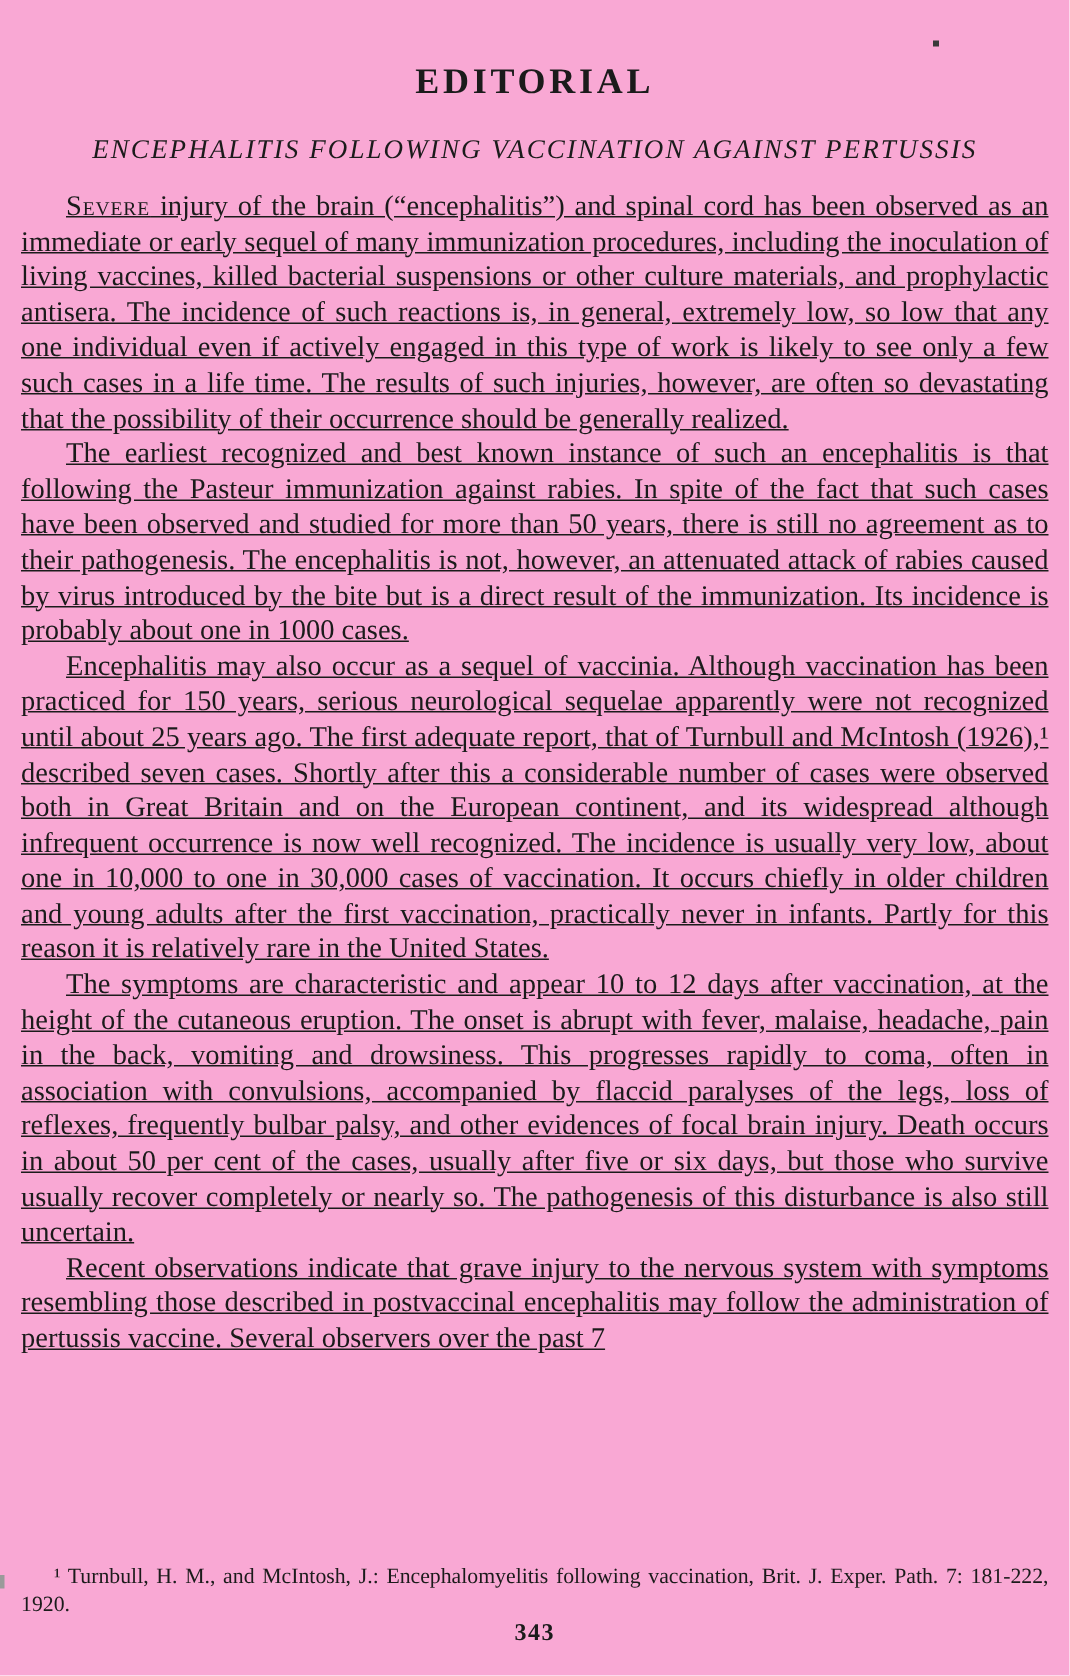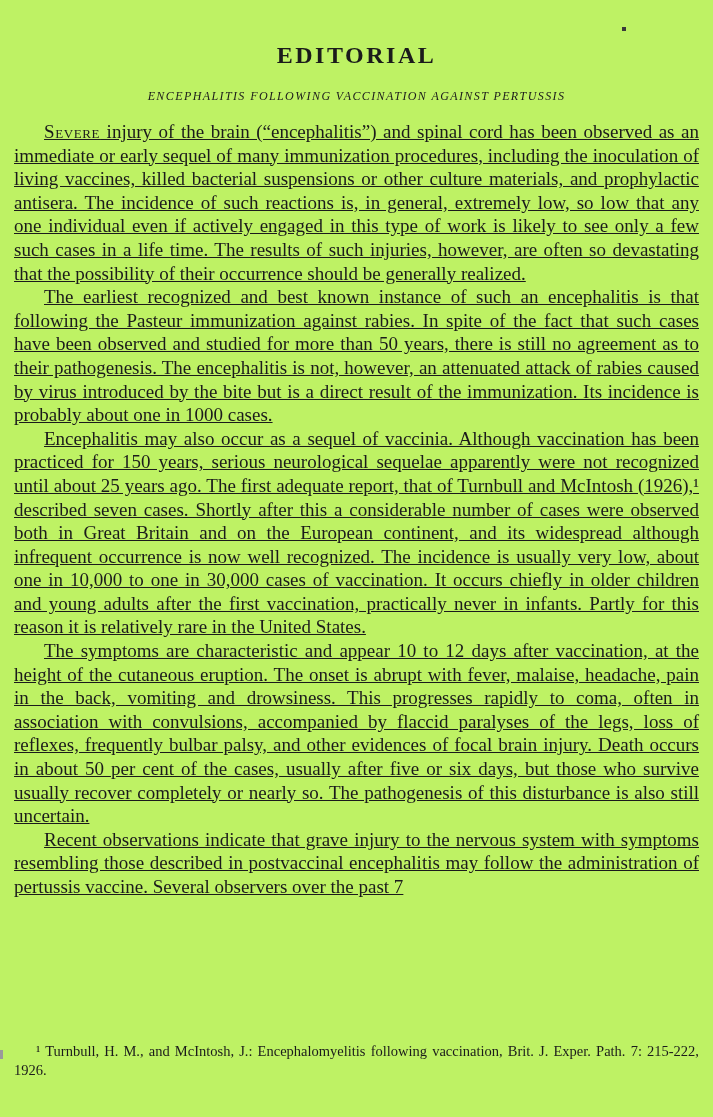--- a/index.html
+++ b/index.html
@@ -4,38 +4,38 @@
 <style>
   html, body {
     margin: 0;
     padding: 0;
     background: #ffffff;
   }
   .page {
     position: relative;
     width: 713px;
     height: 1117px;
-    background: #bef264;
+    background: #f9a8d4;
     overflow: hidden;
     font-family: "Liberation Serif", "DejaVu Serif", serif;
     color: #1b1b1b;
   }
   .header {
     margin: 42px 0 0 0;
     text-align: center;
     font-size: 24px;
     font-weight: bold;
     letter-spacing: 2.5px;
   }
   .title {
     margin: 20px 0 0 0;
     text-align: center;
     font-style: italic;
     font-weight: normal;
-    font-size: 12px;
+    font-size: 18px;
     letter-spacing: 1.4px;
     white-space: nowrap;
   }
   .body-text {
     margin: 16px 14px 0 14px;
     text-align: justify;
     font-size: 19px;
     line-height: 23.6px;
   }
   .para {
@@ -100,18 +100,19 @@
 
     <p class="para">The earliest recognized and best known instance of such an encephalitis is that following the Pasteur immunization against rabies.  In spite of the fact that such cases have been observed and studied for more than 50 years, there is still no agreement as to their pathogenesis.  The encephalitis is not, however, an attenuated attack of rabies caused by virus introduced by the bite but is a direct result of the immunization.  Its incidence is probably about one in 1000 cases.</p>
 
     <p class="para">Encephalitis may also occur as a sequel of vaccinia.  Although vaccination has been practiced for 150 years, serious neurological sequelae apparently were not recognized until about 25 years ago.  The first adequate report, that of Turnbull and McIntosh (1926),¹ described seven cases. Shortly after this a considerable number of cases were observed both in Great Britain and on the European continent, and its widespread although infrequent occurrence is now well recognized.  The incidence is usually very low, about one in 10,000 to one in 30,000 cases of vaccination.  It occurs chiefly in older children and young adults after the first vaccination, practically never in infants.  Partly for this reason it is relatively rare in the United States.</p>
 
     <p class="para">The symptoms are characteristic and appear 10 to 12 days after vaccination, at the height of the cutaneous eruption.  The onset is abrupt with fever, malaise, headache, pain in the back, vomiting and drowsiness.  This progresses rapidly to coma, often in association with convulsions, accompanied by flaccid paralyses of the legs, loss of reflexes, frequently bulbar palsy, and other evidences of focal brain injury.  Death occurs in about 50 per cent of the cases, usually after five or six days, but those who survive usually recover completely or nearly so.  The pathogenesis of this disturbance is also still uncertain.</p>
 
     <p class="para">Recent observations indicate that grave injury to the nervous system with symptoms resembling those described in postvaccinal encephalitis may follow the administration of pertussis vaccine.  Several observers over the past 7</p>
   </div>
 
-  <div class="footnote">¹ Turnbull, H. M., and McIntosh, J.: Encephalomyelitis following vaccination, Brit. J. Exper. Path. 7: 215-222, 1926.</div>
+  <div class="footnote">¹ Turnbull, H. M., and McIntosh, J.: Encephalomyelitis following vaccination, Brit. J. Exper. Path. 7: 181-222, 1920.</div>
 
+  <div class="pageno">343</div>
 
   <div class="speck-left"></div>
 
 </div>
 
 </body></html>

